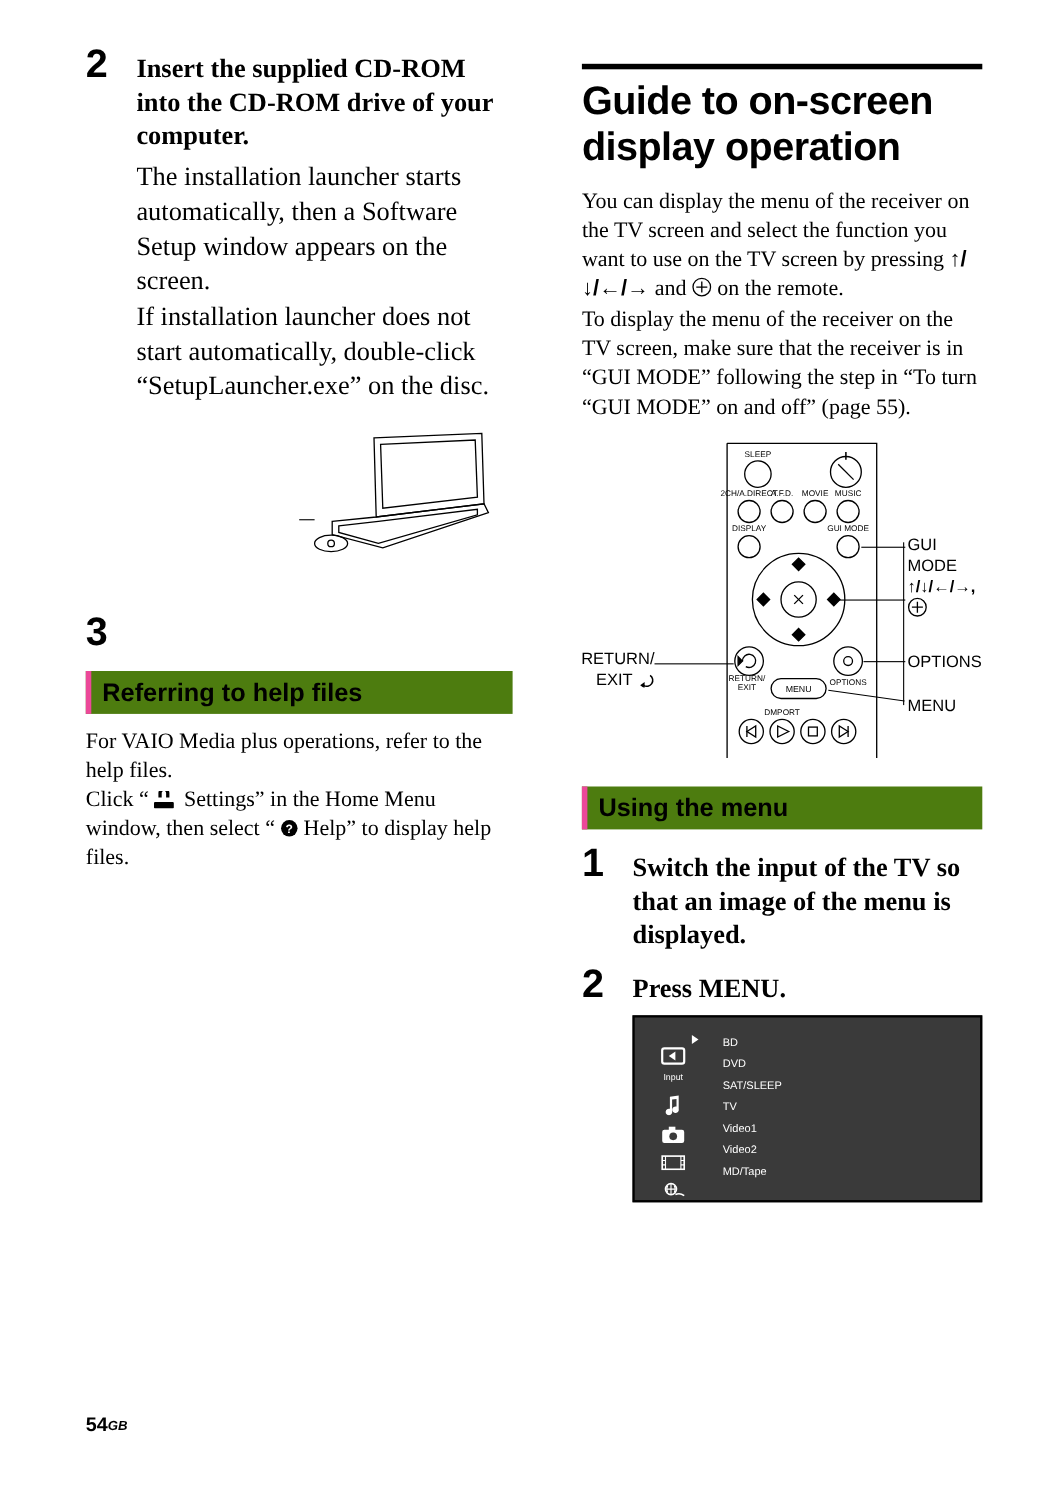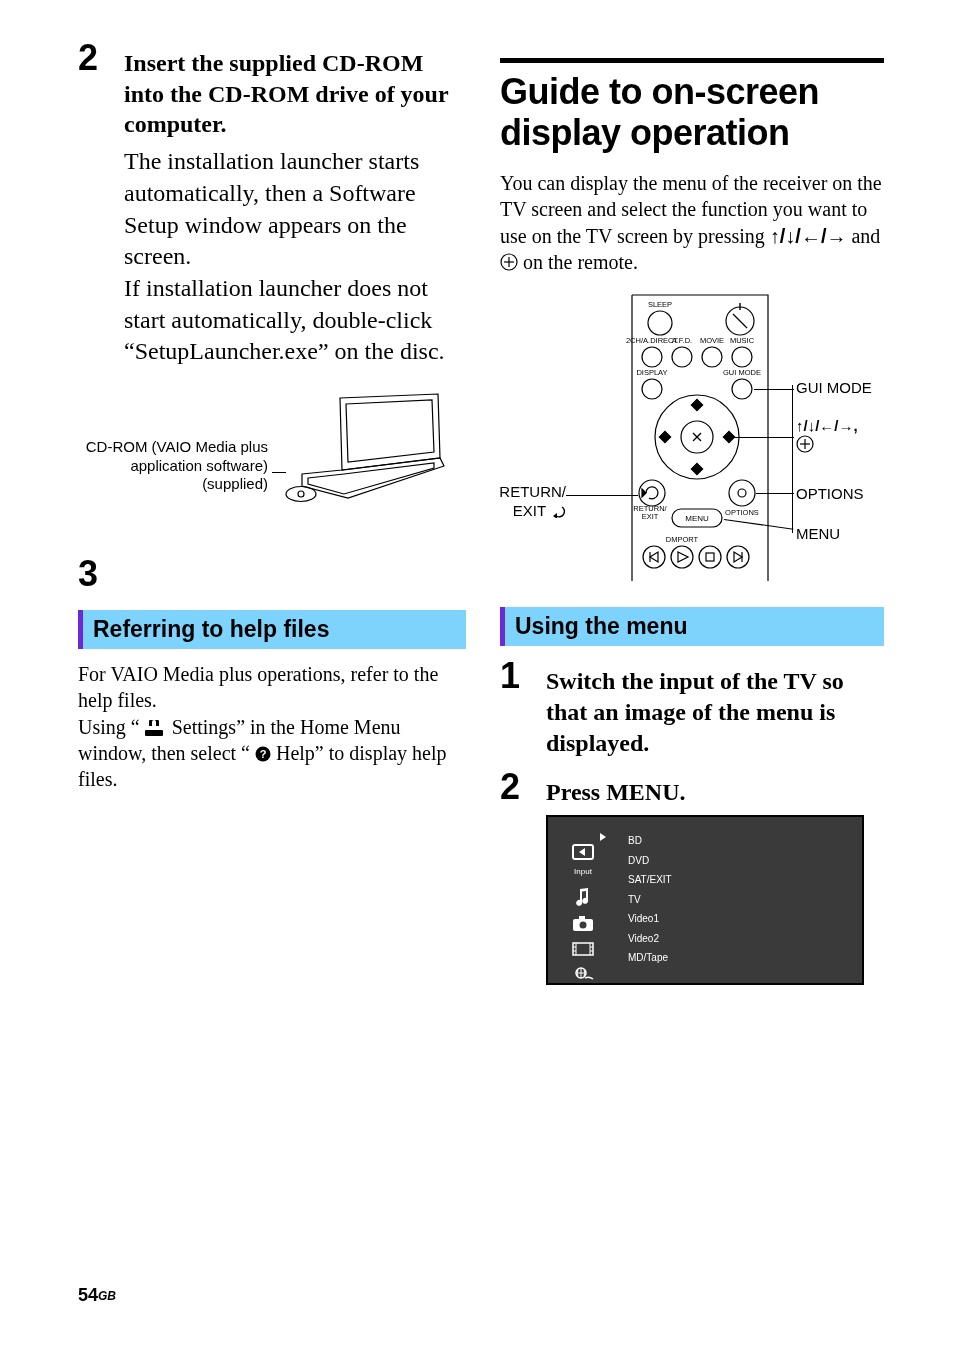--- a/index.html
+++ b/index.html
@@ -18,21 +18,21 @@
     padding: 40px 70px 40px 78px;
   }
   .columns {
     display: flex;
     gap: 34px;
   }
   .col {
     flex: 1 1 0;
   }
   .col-left { width: 388px; flex: 0 0 388px; }
-  .col-right { flex: 1 1 auto; }
+  .col-right { flex: 1 1 auto; margin-left: 29px; }
 
   .step {
     display: flex;
     align-items: flex-start;
     margin-bottom: 6px;
   }
   .step .num {
     font-family: Arial, Helvetica, sans-serif;
     font-weight: 700;
     font-size: 36px;
@@ -76,22 +76,22 @@
     width: 14px;
     border-top: 1px solid #000;
   }
   .laptop {
     position: absolute;
     left: 206px;
     top: 0;
   }
 
   .section-head {
-    background: #7dd3fc;
-    border-left: 5px solid #6d28d9;
+    background: #4d7c0f;
+    border-left: 5px solid #ec4899;
     padding: 6px 10px 6px 10px;
     font-family: Arial, Helvetica, sans-serif;
     font-weight: 700;
     font-size: 23px;
     margin: 18px 0 12px 0;
   }
   .body-text {
     font-size: 20px;
     line-height: 1.32;
   }
@@ -188,21 +188,20 @@
     <div class="col col-left">
 
       <div class="step">
         <div class="num">2</div>
         <div class="head">Insert the supplied CD-ROM into the CD-ROM drive of your computer.</div>
       </div>
       <div class="step-body" style="white-space:pre-line;">The installation launcher starts automatically, then a Software Setup window appears on the screen.
 If installation launcher does not start automatically, double-click “SetupLauncher.exe” on the disc.</div>
 
       <div class="cd-figure">
-        <div class="cd-caption">CD-ROM (VAIO Media plus application software) (supplied)</div>
         <div class="cd-line"></div>
         <div class="laptop">
           <svg width="170" height="126" viewBox="0 0 170 126">
             <g fill="none" stroke="#000" stroke-width="1.2">
               <path d="M56 6 L154 2 L156 66 L58 78 Z"></path>
               <path d="M62 12 L148 8 L150 60 L64 70 Z"></path>
               <path d="M18 82 L58 78 L156 66 L160 74 L64 106 L18 94 Z"></path>
               <path d="M24 86 L60 82 L150 71 L150 76 L60 102 L24 92 Z"></path>
               <path d="M2 102 a10 5 0 1 0 30 0 a10 5 0 1 0 -30 0"></path>
               <circle cx="17" cy="102" r="3"></circle>
@@ -211,21 +210,21 @@
         </div>
       </div>
 
       <div class="step">
         <div class="num">3</div>
       </div>
 
       <div class="section-head">Referring to help files</div>
       <div class="body-text">For VAIO Media plus operations, refer to the help files.</div>
       <div class="body-text">
-        <span>Using “ </span><span class="inline-icon"><svg width="22" height="16" viewBox="0 0 22 16">
+        <span>Click “ </span><span class="inline-icon"><svg width="22" height="16" viewBox="0 0 22 16">
               <g fill="#000">
                 <rect x="0" y="10" width="18" height="6" rx="1"></rect>
                 <path d="M4 2 a5 5 0 0 1 10 0 v4 h-3 v-4 a2 2 0 0 0 -4 0 v4 h-3 z"></path>
               </g>
             </svg></span><span> Settings” in the Home Menu window, then select “ </span><span class="inline-icon"><svg width="16" height="16" viewBox="0 0 16 16">
               <circle cx="8" cy="8" r="7.5" fill="#000"></circle>
               <text x="8" y="12" text-anchor="middle" font-family="Arial" font-weight="700" font-size="11" fill="#fff">?</text>
             </svg></span><span> Help” to display help files.</span>
       </div>
     </div>
@@ -234,20 +233,21 @@
       <div class="right-rule"></div>
       <h1 class="title-big">Guide to on-screen display operation</h1>
 
       <div class="body-text">
         <span>You can display the menu of the receiver on the TV screen and select the function you want to use on the TV screen by pressing </span><span style="font-family:Arial;font-weight:700;">↑/↓/←/→</span><span> and </span><span class="inline-icon"><svg width="18" height="18" viewBox="0 0 18 18">
               <circle cx="9" cy="9" r="8" fill="none" stroke="#000" stroke-width="1.2"></circle>
               <line x1="9" y1="4" x2="9" y2="14" stroke="#000" stroke-width="1.2"></line>
               <line x1="4" y1="9" x2="14" y2="9" stroke="#000" stroke-width="1.2"></line>
             </svg></span><span> on the remote.</span>
       </div>
+      <div class="body-text" style="margin-top:2px;">To display the menu of the receiver on the TV screen, make sure that the receiver is in “GUI MODE” following the step in “To turn “GUI MODE” on and off” (page 55).</div>
 
       <div class="remote-figure">
 
         <svg width="260" height="290" viewBox="0 0 260 290" style="position:absolute;left:70px;top:4px;">
           <g fill="none" stroke="#000" stroke-width="1.2">
             <path d="M62 2 L198 2 L198 288 M62 2 L62 288"></path>
 
             <circle cx="90" cy="30" r="12"></circle>
             <circle cx="170" cy="28" r="14"></circle>
             <line x1="163" y1="21" x2="177" y2="35"></line>
@@ -389,21 +389,21 @@
           </div>
           <div class="iconcell" style="height:10px;">
             <svg width="12" height="8" viewBox="0 0 12 8">
                 <polygon points="0,0 12,0 6,8" fill="#fff"></polygon>
               </svg>
           </div>
         </div>
         <div class="tv-right">
           <div>BD</div>
           <div>DVD</div>
-          <div>SAT/EXIT</div>
+          <div>SAT/SLEEP</div>
           <div>TV</div>
           <div>Video1</div>
           <div>Video2</div>
           <div>MD/Tape</div>
         </div>
       </div>
 
     </div>
   </div>
 

